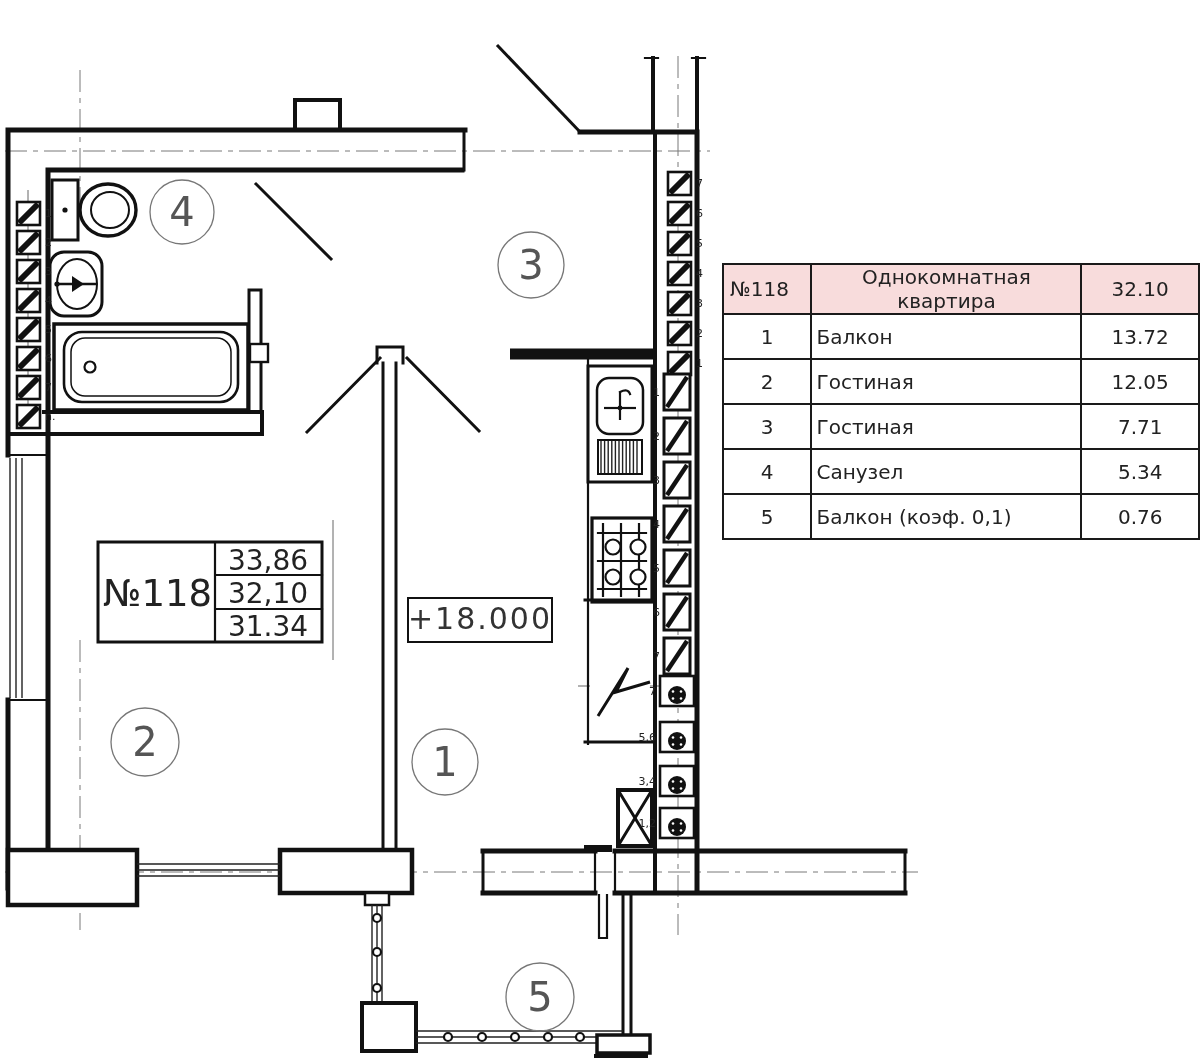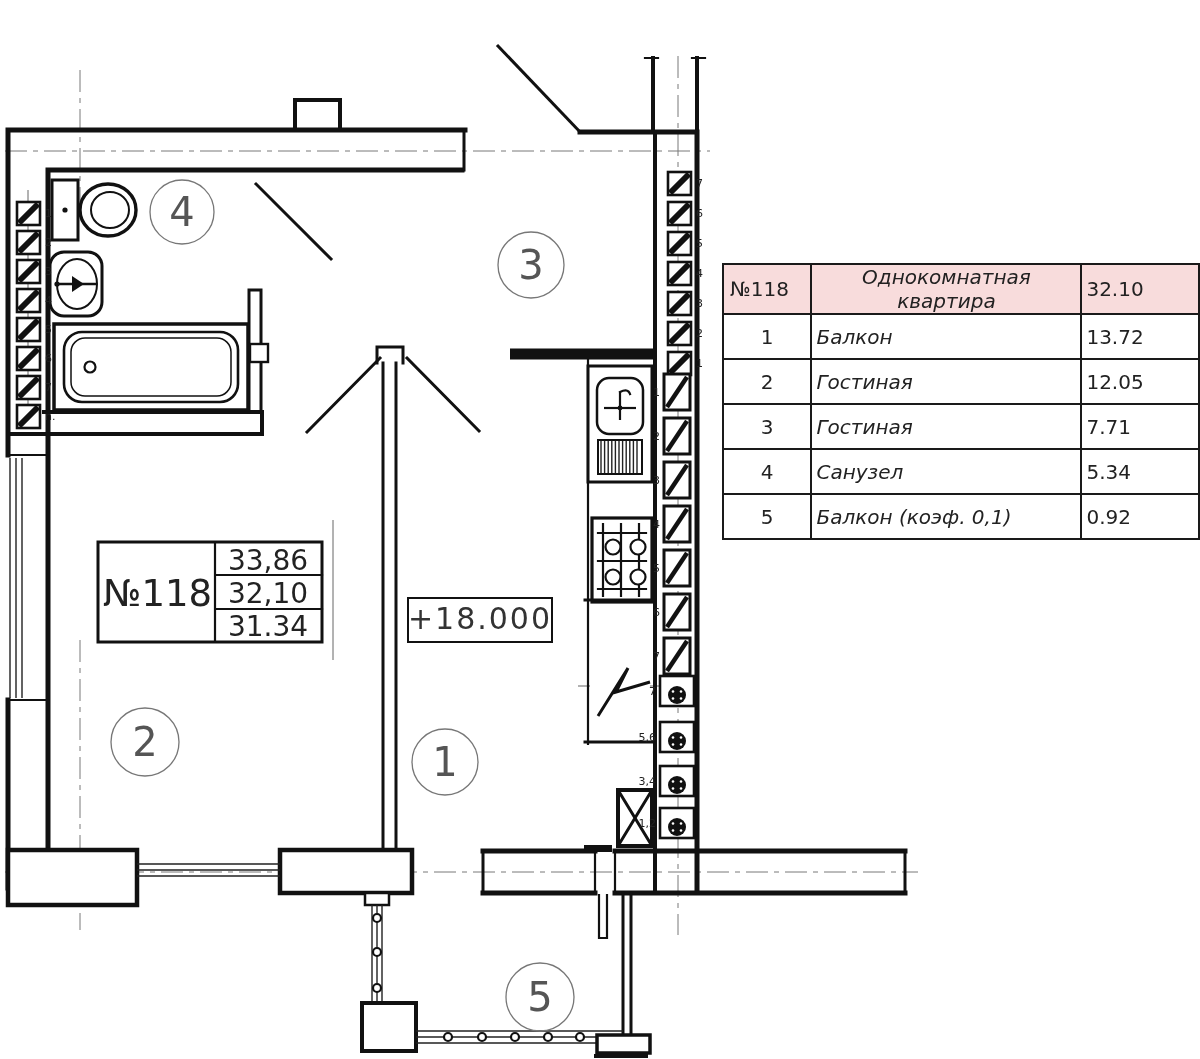--- a/index.html
+++ b/index.html
@@ -20,22 +20,22 @@
   .roomnum{font-size:40px;fill:#555;text-anchor:middle}
   .stampno{font-size:37px;fill:#222}
   .stampval{font-size:28px;fill:#222;text-anchor:middle}
   .elev{font-size:30px;fill:#333;text-anchor:middle;letter-spacing:2px}
   
   .legend{position:absolute;left:722px;top:263px;border-collapse:collapse;
           font-size:20px;color:#222;background:#fff;}
   .legend td{border:2px solid #1a1a1a;padding:0 4px;height:43px;}
   .legend tr.hdr td{height:46px;}
   .c-num{width:78px;text-align:center;}
-  .c-name{width:268px;text-align:left;padding-left:8px;font-style:italic;}
-  .c-area{width:112px;text-align:left;}
+  .c-name{width:268px;text-align:left;padding-left:8px;}
+  .c-area{width:112px;text-align:center;}
   .hdr .c-num{text-align:left;padding-left:6px;}
   .hdr .c-name{text-align:center;}
 </style>
 </head>
 <body>
 
 <div class="canvas">
 
 <svg width="1200" height="1059" viewBox="0 0 1200 1059">
   <defs>
@@ -296,18 +296,18 @@
     <td class="c-area">7.71</td>
   </tr>
   <tr>
     <td class="c-num">4</td>
     <td class="c-name">Санузел</td>
     <td class="c-area">5.34</td>
   </tr>
   <tr>
     <td class="c-num">5</td>
     <td class="c-name">Балкон (коэф. 0,1)</td>
-    <td class="c-area">0.92</td>
+    <td class="c-area">0.76</td>
   </tr>
 </tbody>
     </table>
 
 </div>
 
 </body></html>

